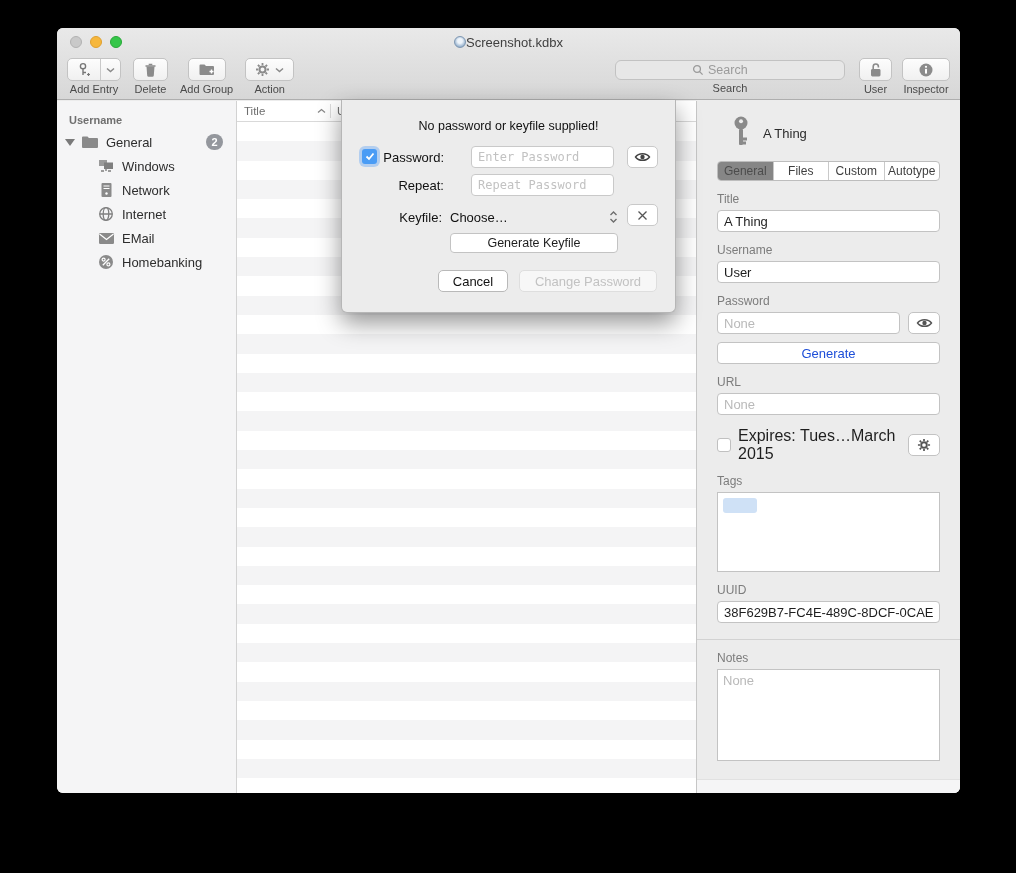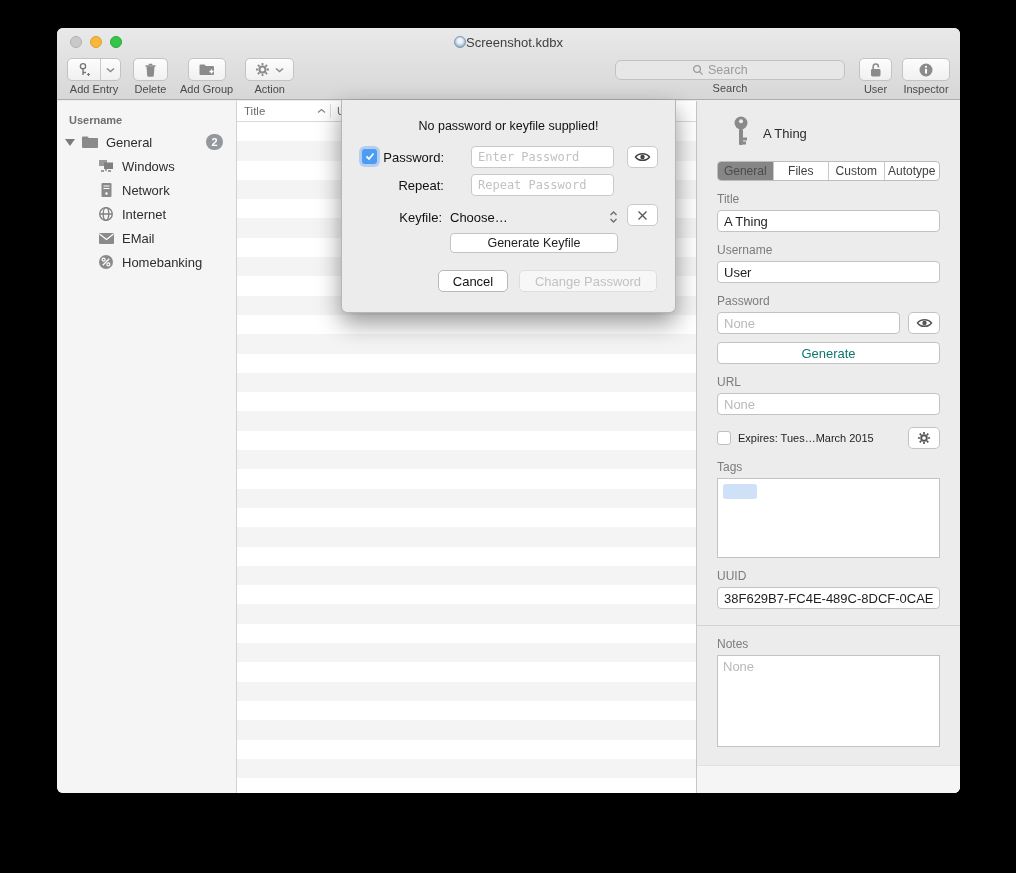--- a/index.html
+++ b/index.html
@@ -81,23 +81,23 @@
   .segment:first-child { border-left:none; }
   .segment.selected { background:#868686; color:#4c4c4c; }
   .flabel { font-size:12px; color:#7c7c7c; margin:11px 0 4px 0; }
   .ifield { width:100%; height:22px; background:#fff; border:1px solid #c3c3c3; border-radius:4px;
     font-size:13px; color:#1e1e1e; padding:0 6px; outline:none; font-family:"Liberation Sans", sans-serif; }
   .ifield::placeholder { color:#b9b9b9; }
   .row { display:flex; align-items:center; gap:8px; }
   .sq-btn { width:32px; height:22px; background:#fff; border:1px solid #c3c3c3; border-radius:5px;
     display:flex; align-items:center; justify-content:center; color:#555; flex:none; }
   .wide-btn { width:100%; height:22px; background:#fff; border:1px solid #c3c3c3; border-radius:4px;
-    font-size:13px; color:#0f766e; margin-top:8px; font-family:"Liberation Sans", sans-serif; }
+    font-size:13px; color:#1d4ed8; margin-top:8px; font-family:"Liberation Sans", sans-serif; }
   .check { width:14px; height:14px; border:1px solid #c0c0c0; border-radius:3px; background:#fff; flex:none; }
-  .expires-row { margin-top:12px; display:flex; align-items:center; gap:7px; font-size:11px; color:#1e1e1e; }
+  .expires-row { margin-top:12px; display:flex; align-items:center; gap:7px; font-size:16px; color:#1e1e1e; }
   .expires-row .gear-btn { margin-left:auto; }
   .tags-box { width:100%; height:80px; background:#fff; border:1px solid #c3c3c3; padding:5px; }
   .tag-pill { width:34px; height:15px; background:#cfe1f6; border-radius:3px; }
   .uuid { font-size:13px; white-space:nowrap; overflow:hidden;text-align:center; }
   .insp-divider { height:1px; background:#d2d2d2; margin-top:16px; }
   .notes-area { width:100%; height:92px; background:#fff; border:1px solid #c3c3c3; resize:none;
     font-size:13px; color:#1e1e1e; padding:3px 5px; outline:none; font-family:"Liberation Sans", sans-serif; }
   .notes-area::placeholder { color:#b9b9b9; }
   .insp-footer { flex:1; background:#f5f5f6; border-top:1px solid #e1e1e1; margin-top:14px; }
 

